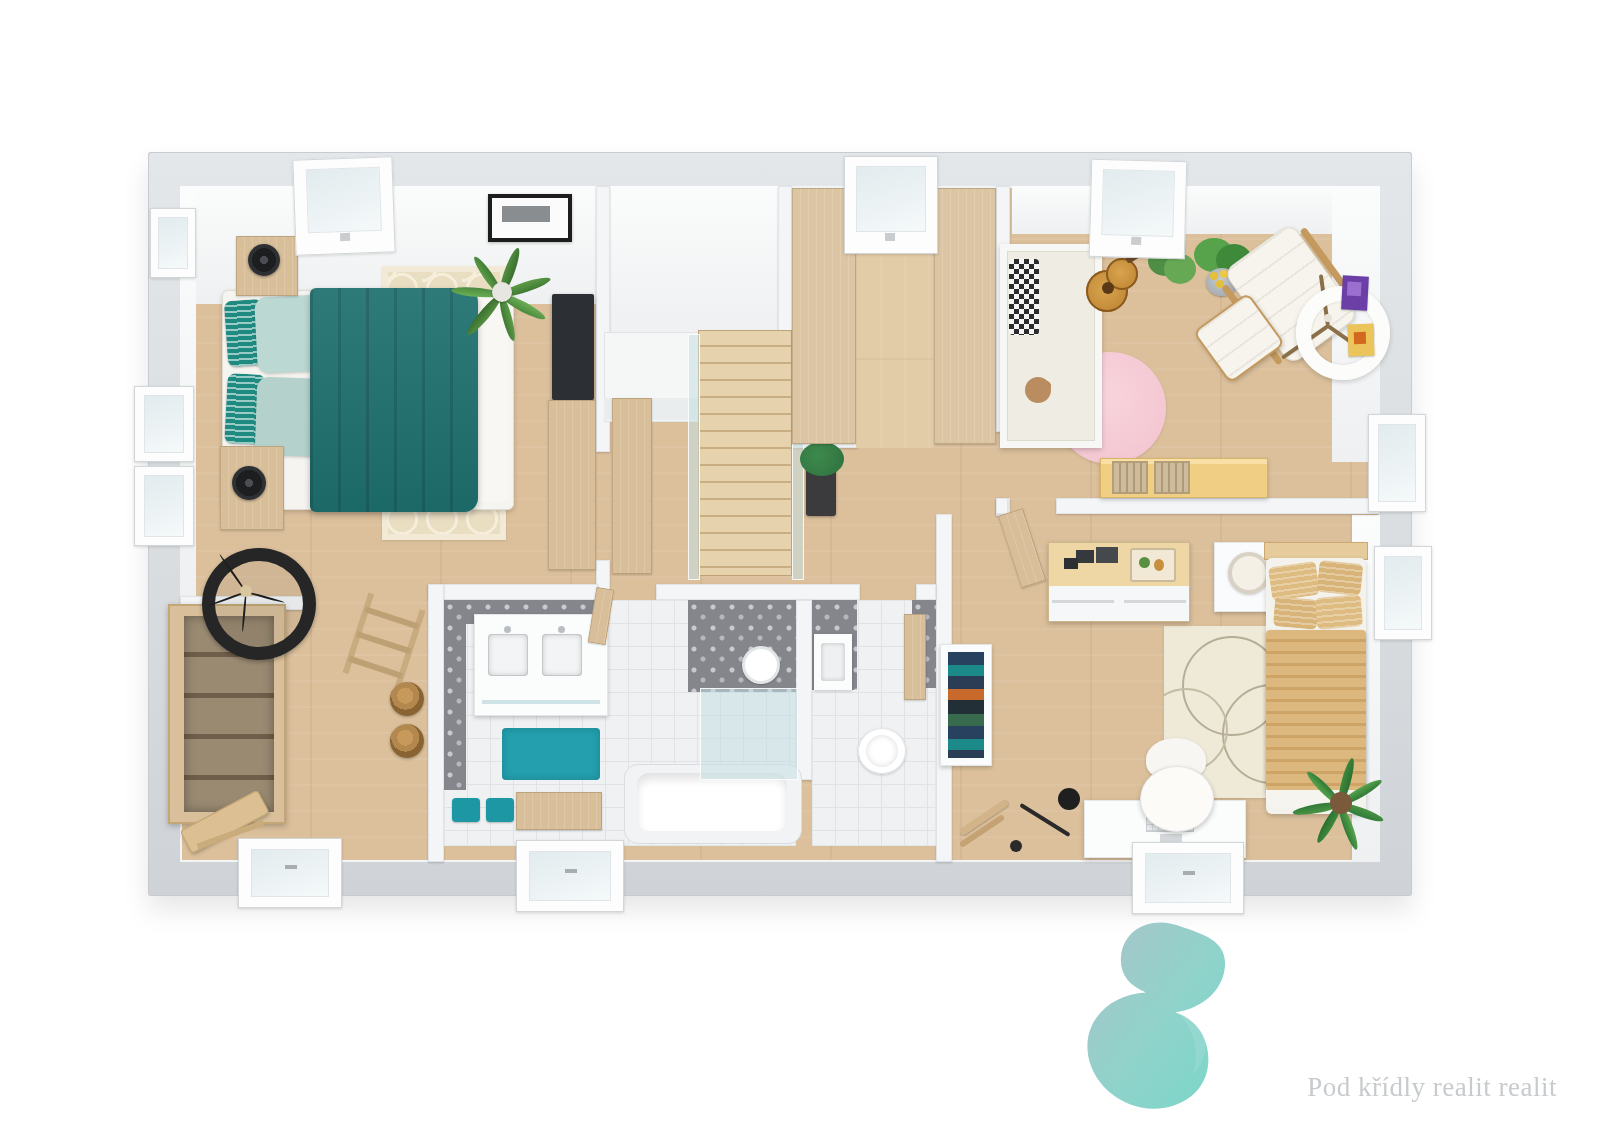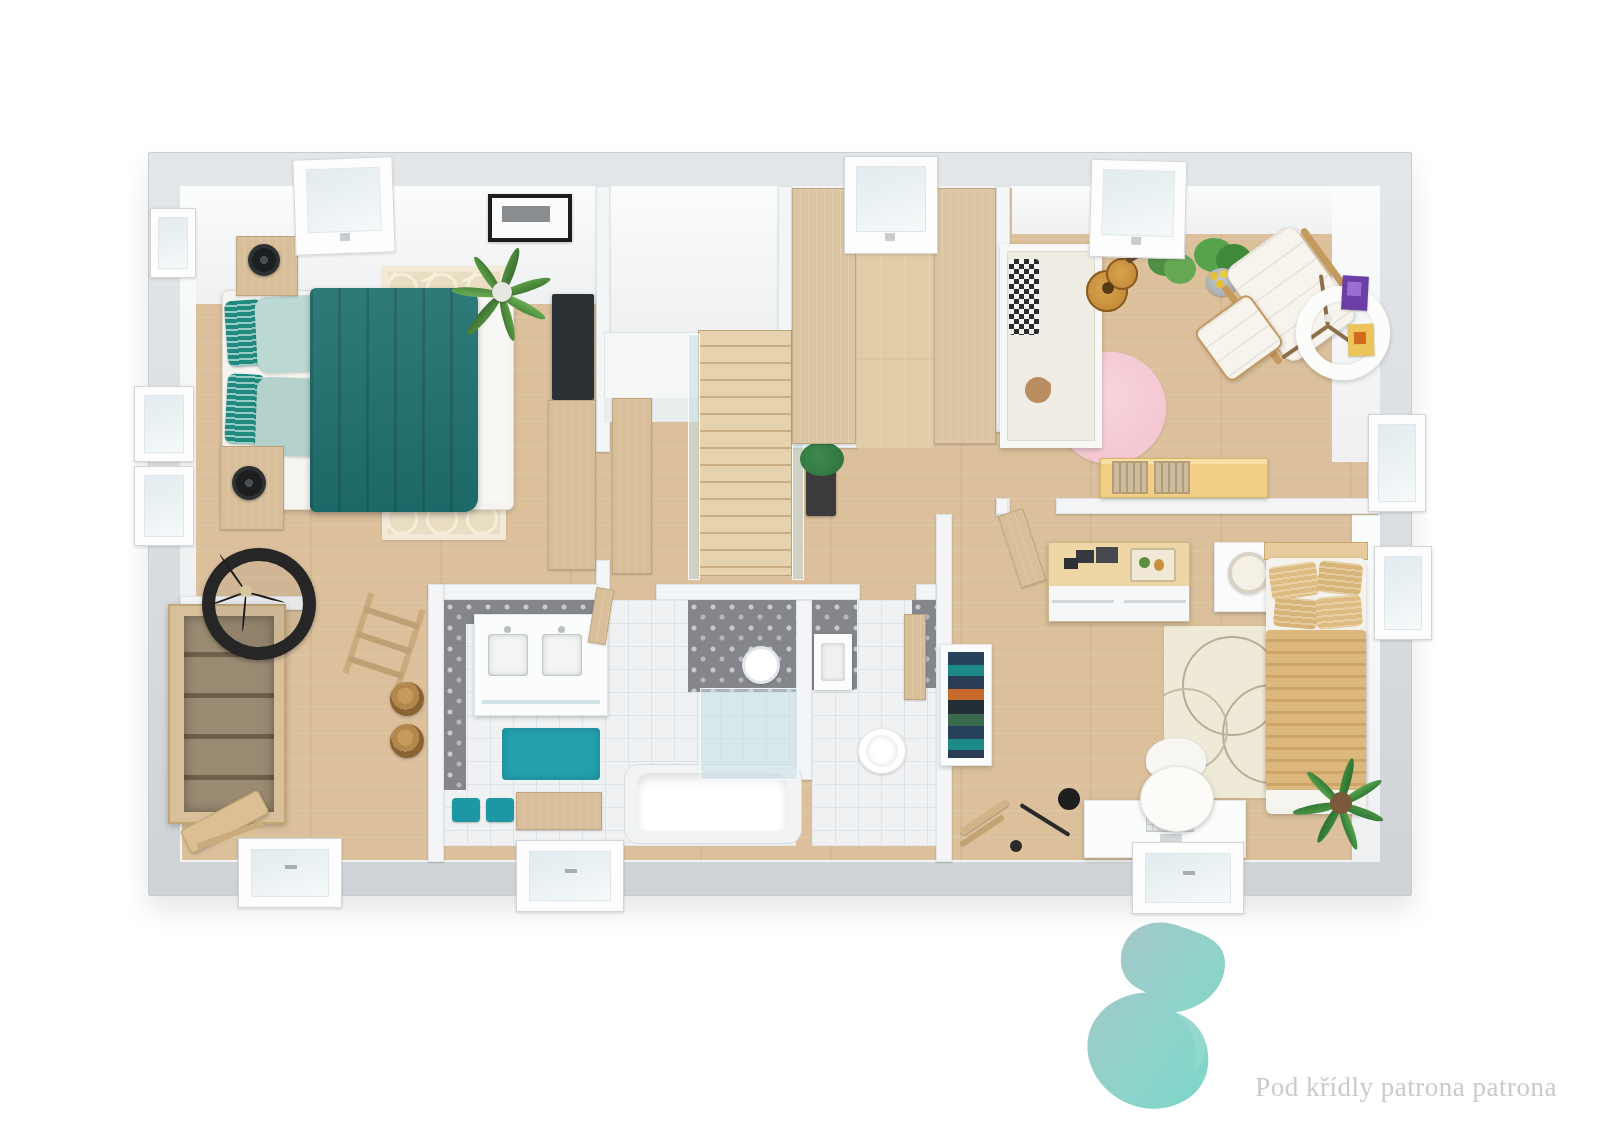--- a/index.html
+++ b/index.html
@@ -336,15 +336,15 @@
       C 96 -6 60 8 57 42
       C 55 62 66 76 86 84
       C 48 86 16 112 18 150
       C 20 192 64 226 108 218
       C 146 211 166 180 156 144
       C 151 126 138 113 120 107
       C 152 103 178 80 178 50
       C 178 24 152 16 128 8 Z"></path>
     <path fill="rgba(255,255,255,0.10)" d="M120 107 C 140 120 150 150 140 180 C 160 160 162 126 142 110 Z"></path>
   </svg>
-  <div class="abs logo-text" style="left:1095px;top:1072px;width:462px;">Pod křídly patrona patrona</div>
+  <div class="abs logo-text" style="left:1095px;top:1072px;width:462px;">Pod křídly realit realit</div>
 
 </div>
 
 </body></html>

